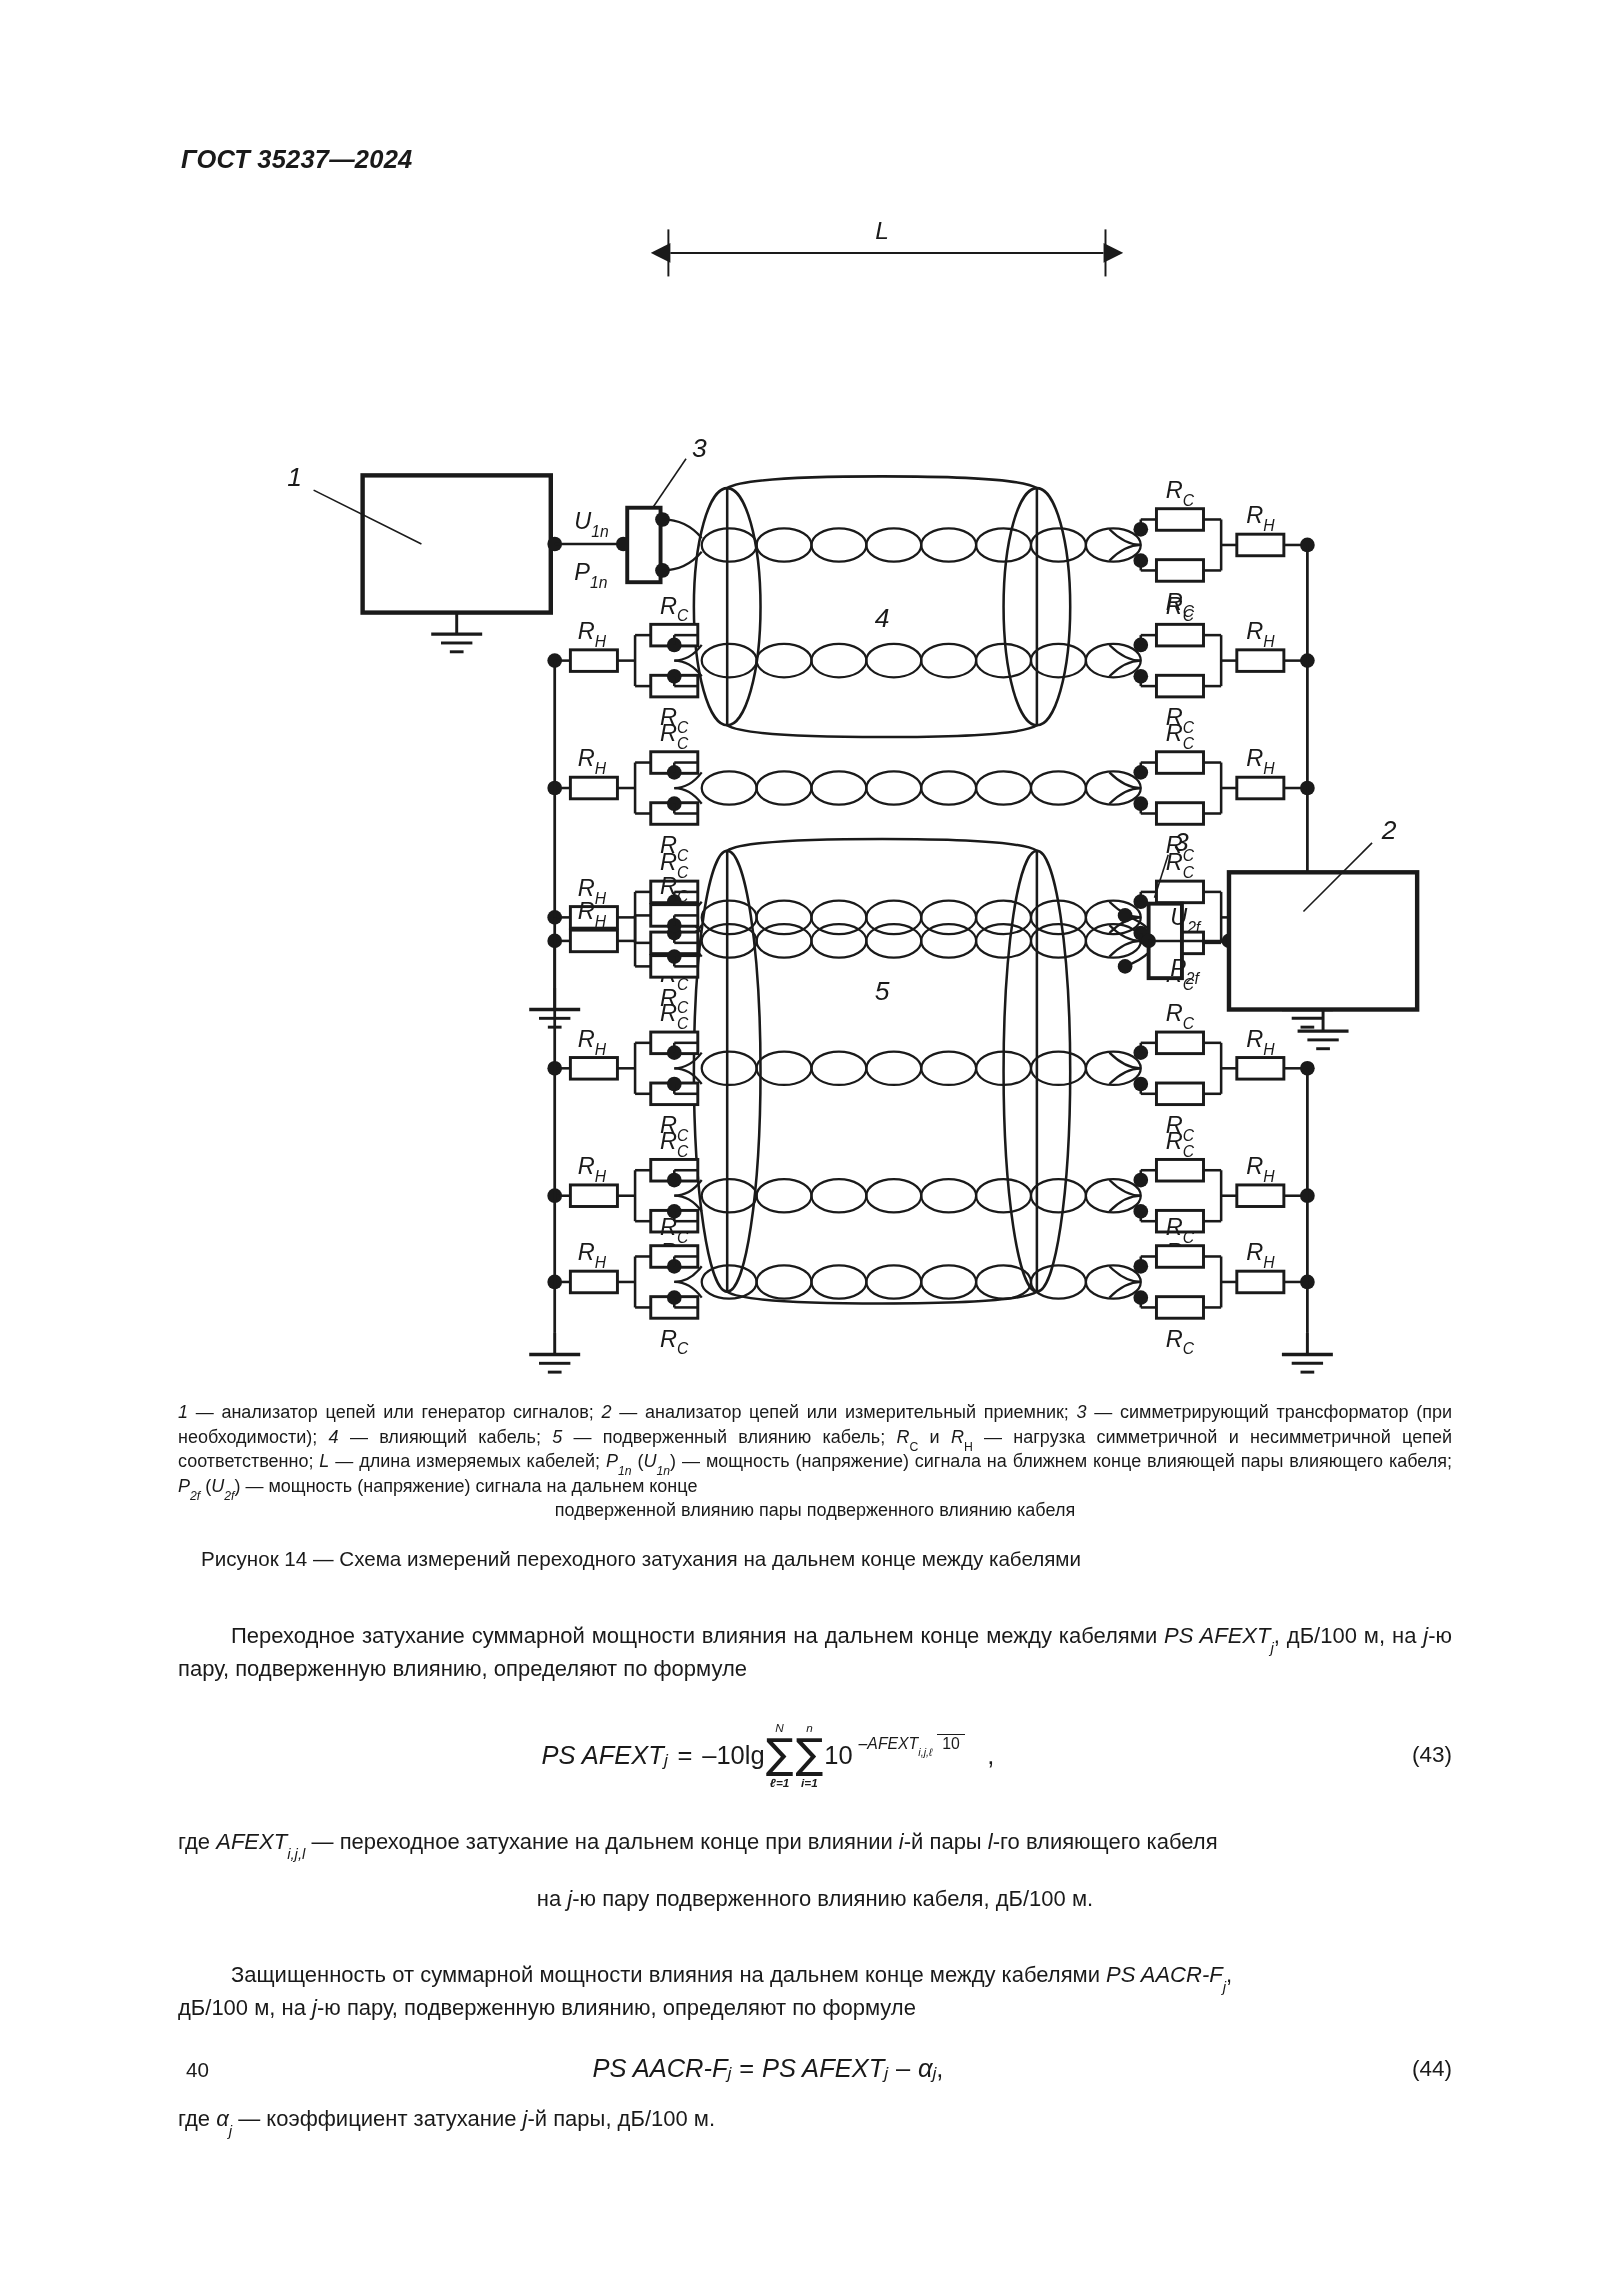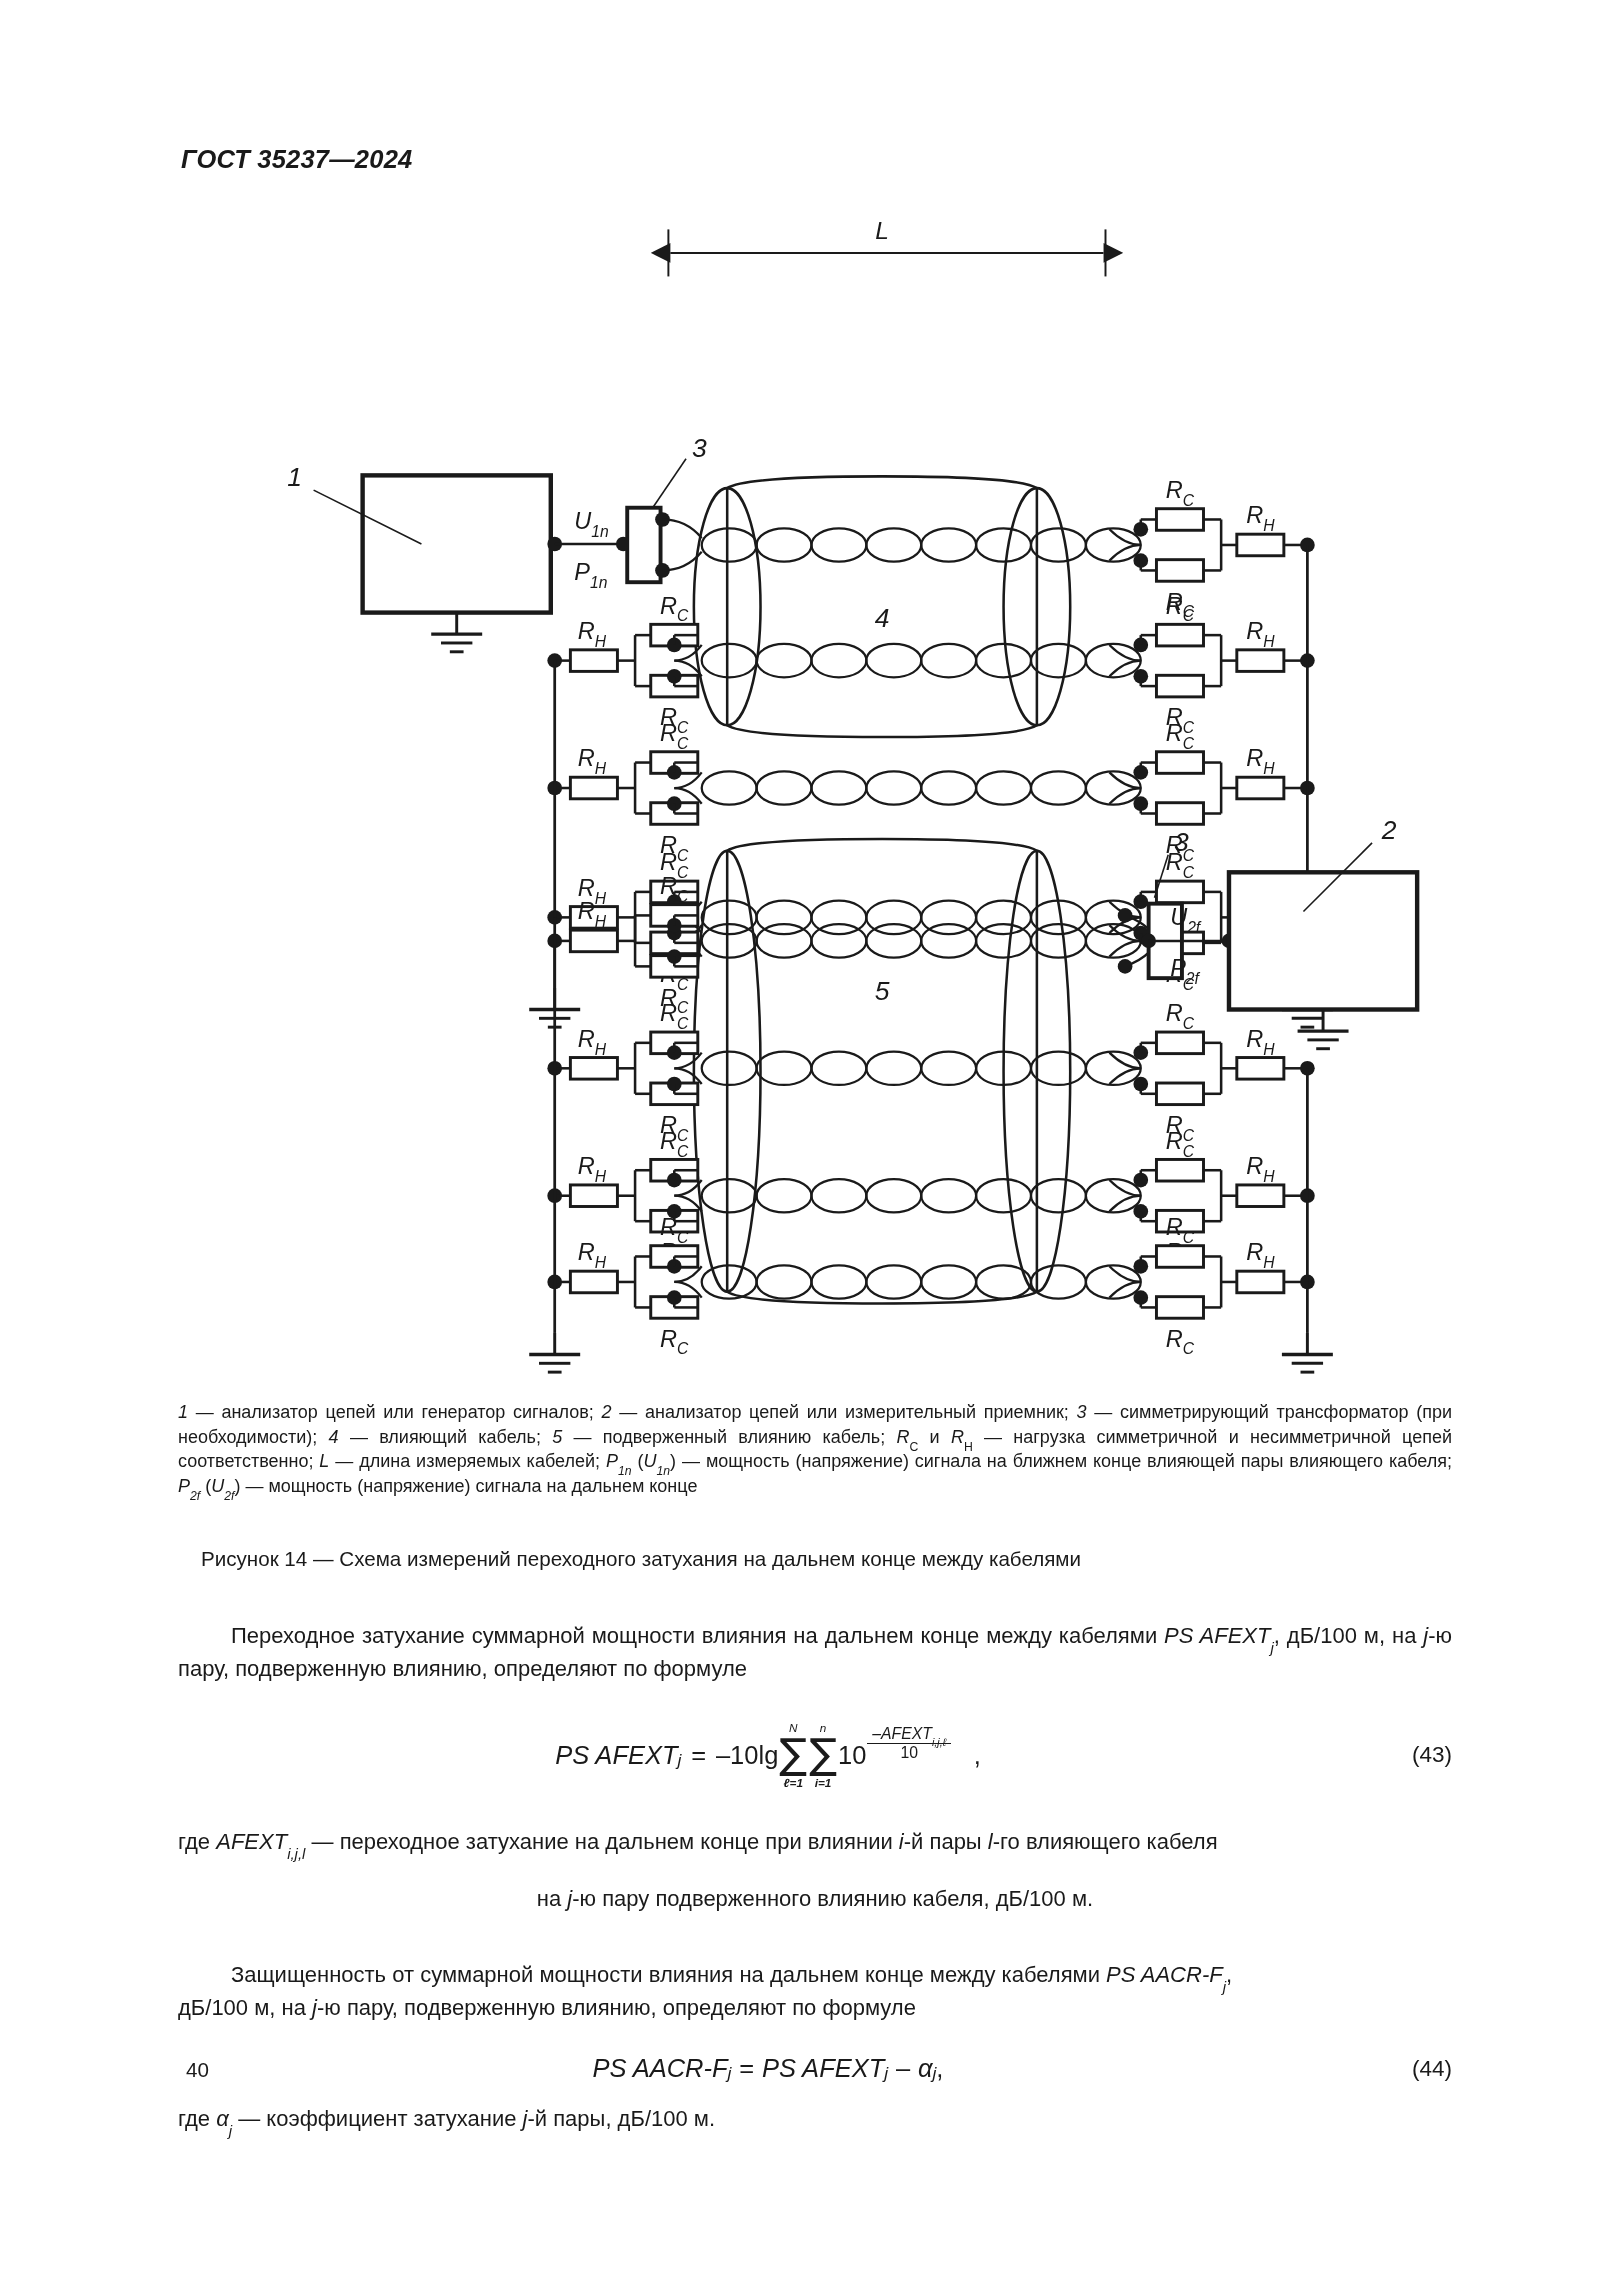--- a/index.html
+++ b/index.html
@@ -50,21 +50,21 @@
   .hang-l1{display:block;}
   .hang-l2{display:block;text-align:center;margin-top:24px;}
 
   
   .eqrow{position:absolute;left:178px;width:1274px;display:flex;align-items:center;}
   .eq43{top:1702px;height:106px;}
   .eq44{top:1929px;height:43px;}
   .eqbody{flex:1;display:flex;justify-content:center;align-items:center;font-size:25.5px;font-style:italic;}
   .eqnum{width:94px;text-align:right;font-size:22.5px;font-style:normal;}
 
-  .frac{display:inline-flex;flex-direction:column;align-items:center;vertical-align:middle;
+  .frac{display:inline-flex;flex-direction:row;align-items:center;vertical-align:middle;
         font-size:.62em;line-height:1.15;margin:0 1px;position:relative;top:-.72em;}
   .frac .num{padding:0 4.9px;white-space:nowrap;}
   .frac .den{border-top:1.6px solid #1a1a1a;padding:0 4.9px;width:100%;text-align:center;box-sizing:border-box;}
 
   .sigma{display:inline-flex;flex-direction:column;align-items:center;justify-content:center;
          line-height:1;vertical-align:middle;margin:0 1px;font-style:normal;}
   .sigma .lim{font-size:.46em;font-style:italic;}
   .sigma .lim.top{margin-bottom:1px;}
   .sigma .lim.bot{margin-top:1px;font-weight:bold;}
   .sigma .big{font-size:1.62em;font-family:"DejaVu Sans",sans-serif;}
@@ -713,20 +713,21 @@
         <line x1="1400" y1="660" x2="1330" y2="730" stroke="#1a1a1a" stroke-width="1.6"></line>
         <text x="1410" y="656" font-size="27" font-style="italic">2</text>
       </g>
 
     </g>
   </svg>
   </div>
 
   <div class="legend">
     <span><span class="mi">1</span> — анализатор цепей или генератор сигналов; <span class="mi">2</span> — анализатор цепей или измерительный приемник; <span class="mi">3</span> — симметрирующий трансформатор (при необходимости); <span class="mi">4</span> — влияющий кабель; <span class="mi">5</span> — подверженный влиянию кабель; <span class="mi">R</span><sub>C</sub> и <span class="mi">R</span><sub>H</sub> — нагрузка симметричной и несимметричной цепей соответственно; <span class="mi">L</span> — длина измеряемых кабелей; <span class="mi">P</span><sub><span class="mi">1n</span></sub> (<span class="mi">U</span><sub><span class="mi">1n</span></sub>) — мощность (напряжение) сигнала на ближнем конце влияющей пары влияющего кабеля; <span class="mi">P</span><sub><span class="mi">2f</span></sub> (<span class="mi">U</span><sub><span class="mi">2f</span></sub>) — мощность (напряжение) сигнала на дальнем конце</span>
+    <span class="last">подверженной влиянию пары подверженного влиянию кабеля</span>
   </div>
 
   <div class="figcaption">Рисунок 14 — Схема измерений переходного затухания на дальнем конце между кабелями</div>
 
   <div class="para p1">
     <span class="indent"></span><span>Переходное затухание суммарной мощности влияния на дальнем конце между кабелями </span><span class="mi">PS AFEXT</span><sub class="mi">j</sub><span>, дБ/100 м, на </span><span class="mi">j</span><span>-ю пару, подверженную влиянию, определяют по формуле</span>
   </div>
 
   <div class="eqrow eq43">
     <div class="eqbody">

